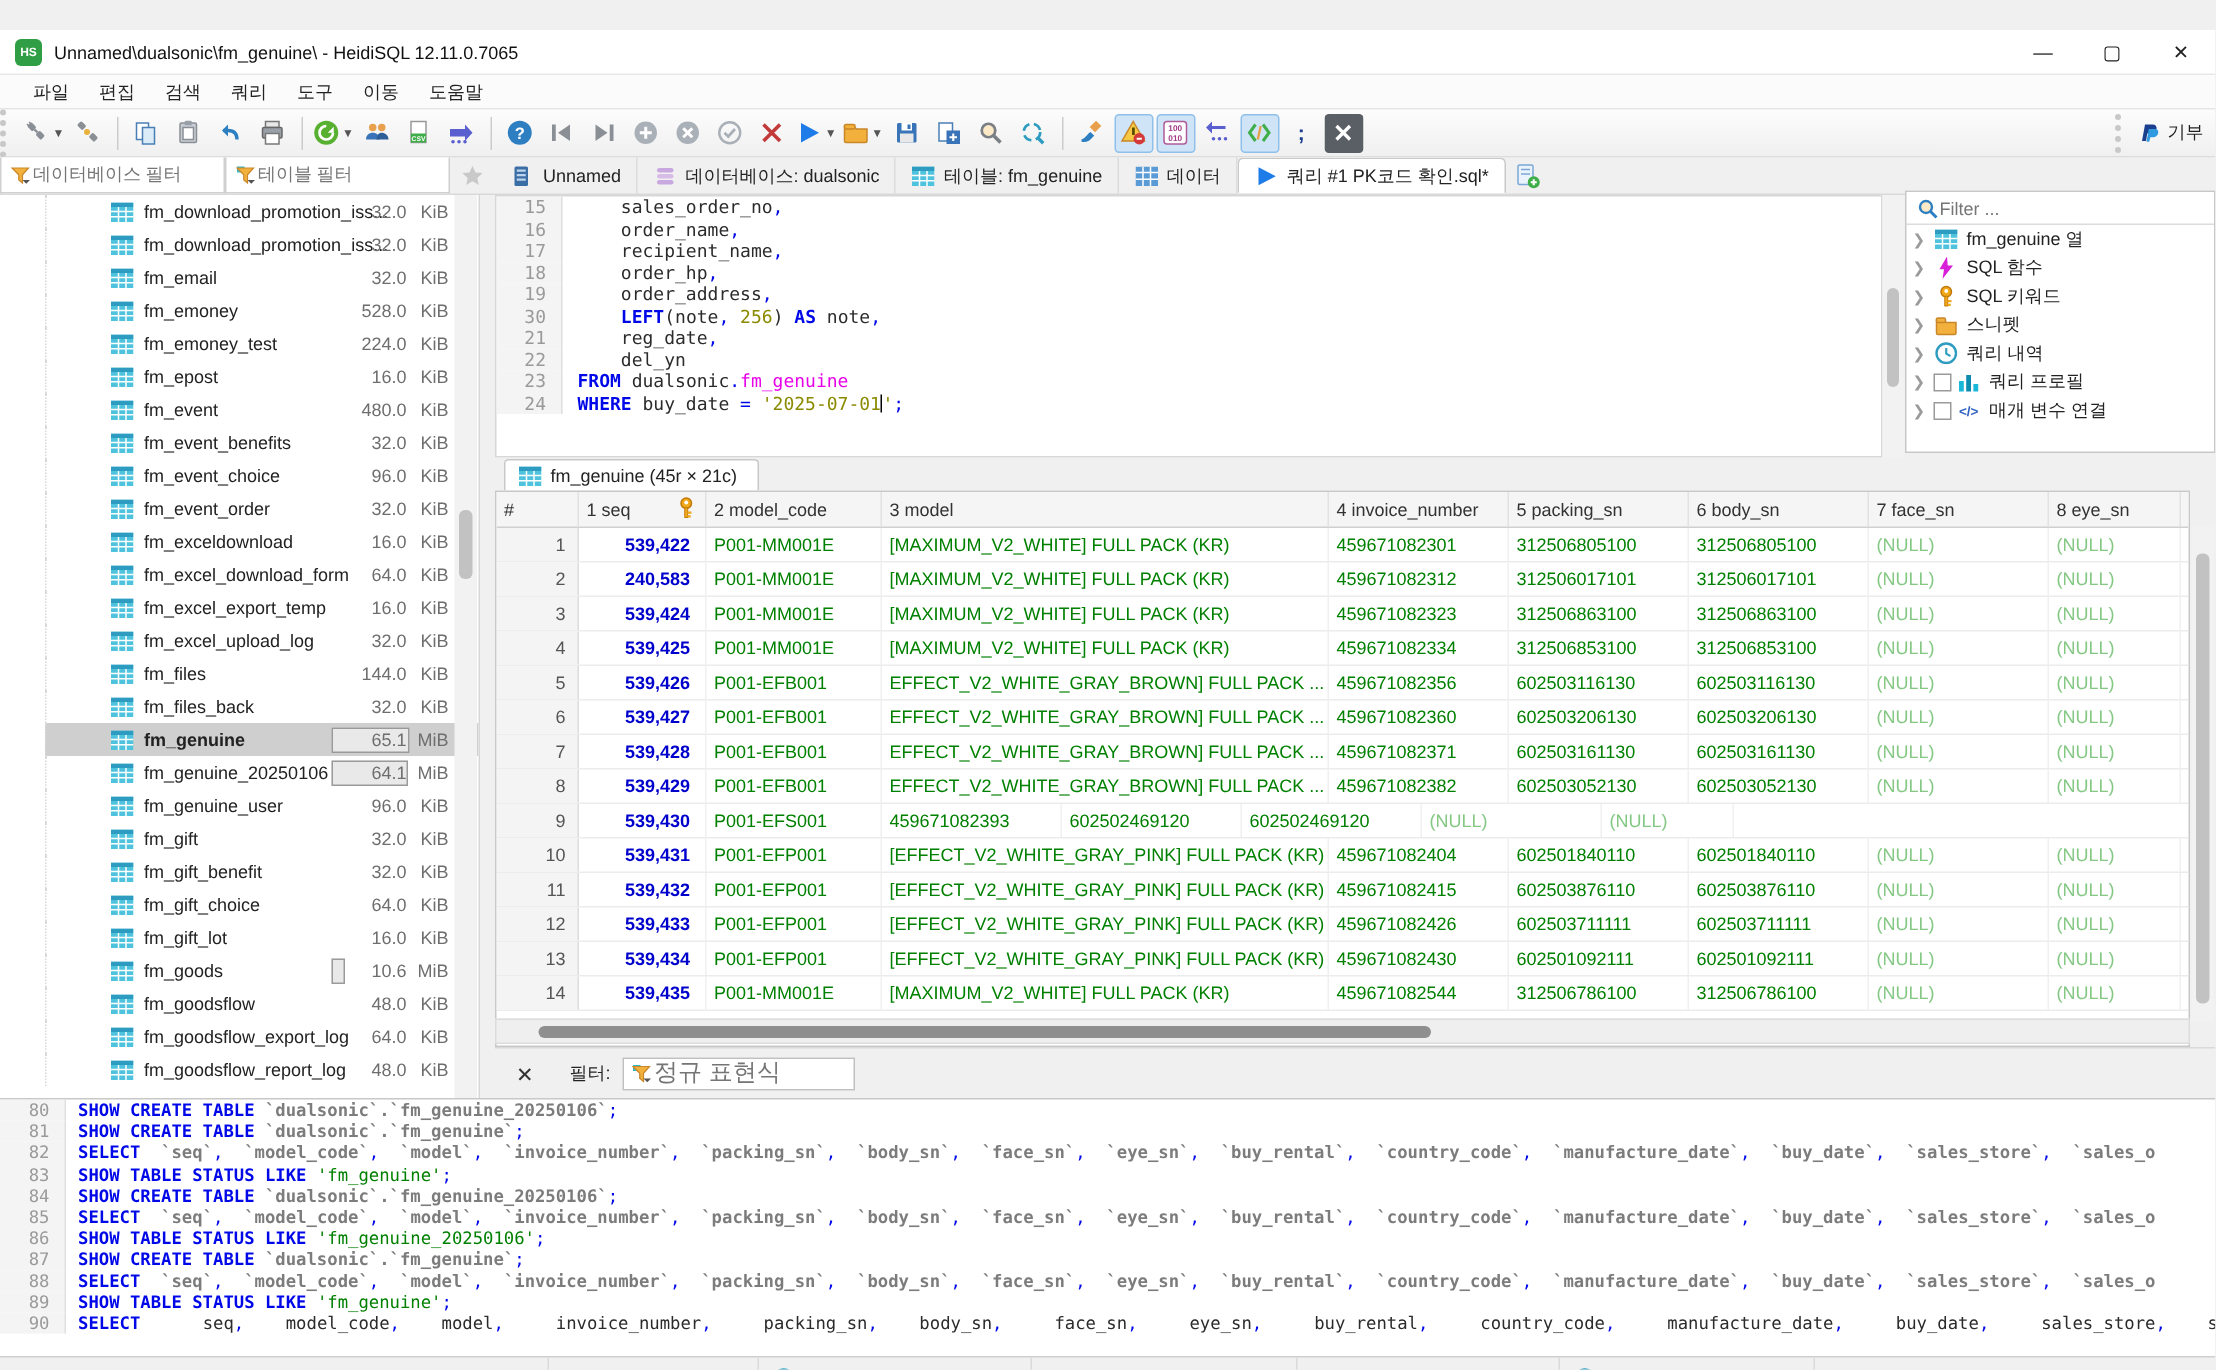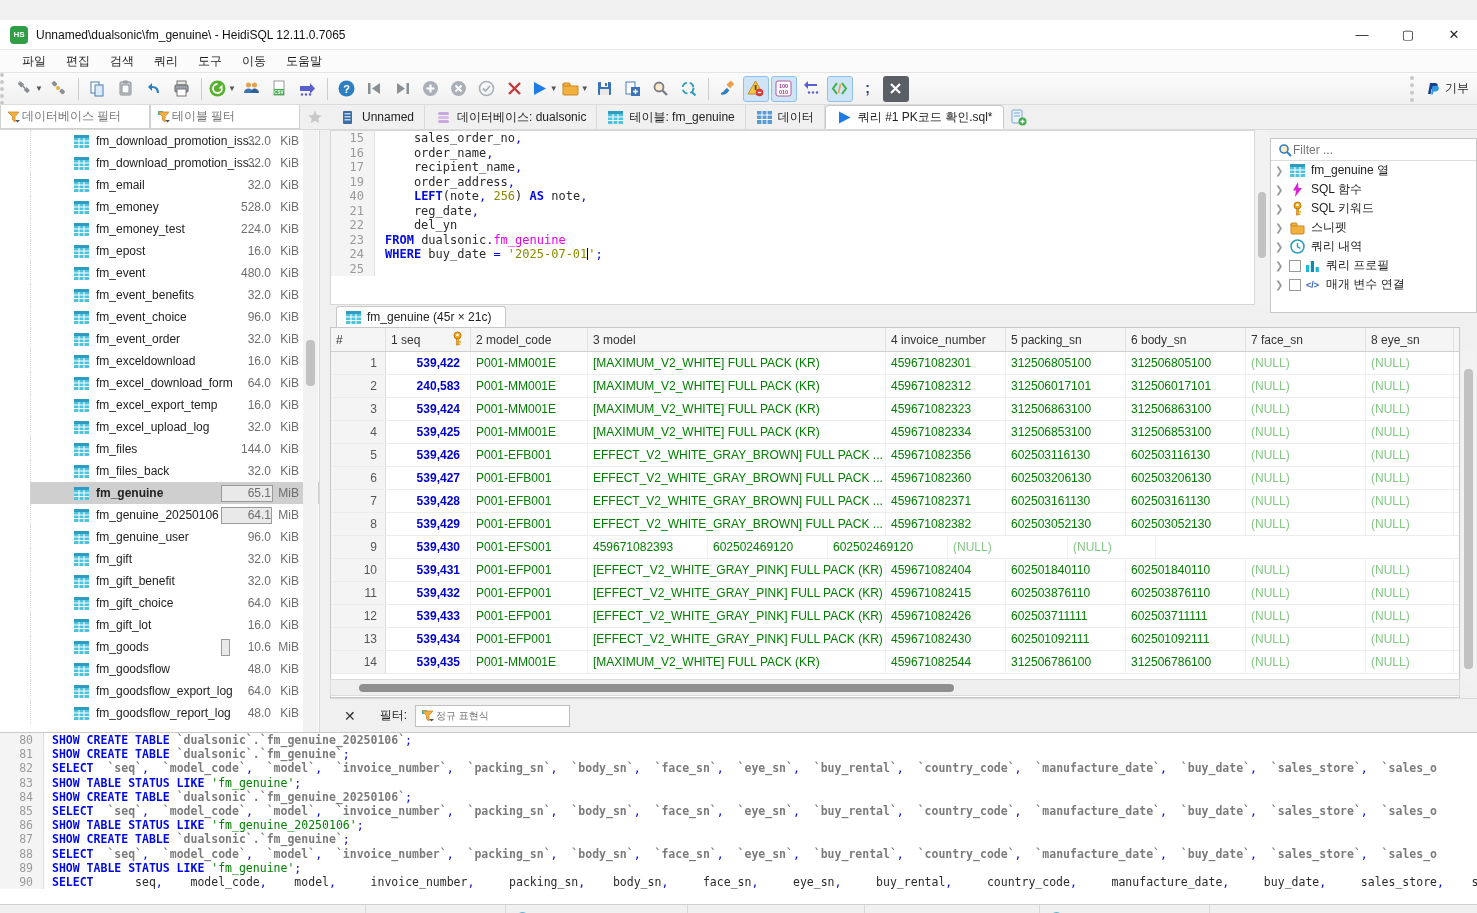--- a/index.html
+++ b/index.html
@@ -65,21 +65,21 @@
   .id { color:#2b2b2b; }
   .pu { color:#0008e8; }
   .nu { color:#8a8a00; }
   .st { color:#008000; }
   .tb { color:#e800e8; }
   .bt { color:#7c7c7c;font-weight:bold; }
   .cm { color:#3c3c3c; font-style:italic; }
   .cr { display:inline-block; width:1px; height:12px; background:#000; vertical-align:-2px; }
 
   
-  #acpanel { position:absolute; left:1270px; top:118px; width:207px; height:175px; background:#ffffff; border:1px solid #c8c8c8; }
+  #acpanel { position:absolute; left:1270px; top:107px; width:207px; height:175px; background:#ffffff; border:1px solid #c8c8c8; }
   #ac-filter { height:22px; border-bottom:1px solid #dcdcdc; display:flex; align-items:center; padding-left:5px; }
   #ac-filter input { border:none; outline:none; width:160px; color:#8a8a8a; font-size:12px; font-family:"Liberation Sans",sans-serif; }
   .ac-item { height:19px; display:flex; align-items:center; padding-left:4px; color:#222; white-space:nowrap; }
   .ac-chev { color:#9a9a9a; width:14px; font-size:10px; }
   .ac-item .ic { margin-right:5px; }
   .ac-cb { width:12px; height:12px; border:1px solid #9a9a9a; background:#fff; margin-right:3px; flex:none; }
 
   
   #grid-tab { position:absolute; left:336px; top:286px; height:21px; display:flex; align-items:center; padding:0 14px 0 8px; background:#fff; border:1px solid #c8c8c8; border-bottom:none; transform:skewX(0deg); border-radius:3px 3px 0 0; }
   #grid-tab .ic { margin-right:5px; }
@@ -96,21 +96,21 @@
   #grid-vscroll { position:absolute; left:1461px; top:331px; width:15px; height:330px; background:#f2f2f2; }
   #grid-vthumb { position:absolute; left:3px; top:18px; width:9px; height:300px; background:#c2c2c2; border-radius:4px; }
   #grid-hscroll { position:absolute; left:330px; top:659px; width:1130px; height:17px; background:#efefef; border:1px solid #dcdcdc; }
   #grid-hthumb { position:absolute; left:28px; top:4px; width:595px; height:8px; background:#8f8f8f; border-radius:4px; }
 
   
   #rfilter { position:absolute; left:330px; top:678px; width:1147px; height:34px; background:#f0f0f0; border-top:1px solid #d9d9d9; display:flex; align-items:center; }
   #rfilter-close { margin-left:14px; color:#333; font-size:14px; }
   #rfilter-label { margin-left:24px; color:#222; }
   #rfilter-box { margin-left:8px; width:155px; height:22px; background:#fff; border:1px solid #c0c0c0; display:flex; align-items:center; padding-left:3px; }
-  #rfilter-box input { border:none; outline:none; width:120px; color:#8a8a8a; font-size:10px; font-family:"Liberation Sans",sans-serif; }
+  #rfilter-box input { border:none; outline:none; width:120px; color:#8a8a8a; font-size:16px; font-family:"Liberation Sans",sans-serif; }
 
   
   #log { position:absolute; left:0; top:712px; width:1477px; height:172px; background:#ffffff; border-top:1px solid #c8c8c8; font-family:"DejaVu Sans Mono", monospace; font-size:11.5px; overflow:hidden; }
   .log-line { display:flex; height:14.2px; line-height:14.2px; white-space:pre; }
   .log-gut { width:44px; background:#f4f4f4; border-right:1px solid #e0e0e0; color:#9a9a9a; text-align:right; padding-right:10px; flex:none; }
   .log-code { padding-left:8px; flex:1; }
   .log-line.hl .log-code { background:#f8c8a0; }
 
   
   #statusbar { position:absolute; left:0; top:884px; width:1477px; height:29px; background:#f0f0f0; border-top:1px solid #cfcfcf; display:flex; align-items:center; }
@@ -896,27 +896,27 @@
       </div>
     <div id="side-scroll">
         <div id="side-thumb"></div>
       </div>
   </div>
 
   <div id="editor">
       <div class="ed-line"><span class="ed-gut">15</span><span class="ed-code"><span class="id">    sales_order_no</span><span class="pu">,</span></span></div>
       <div class="ed-line"><span class="ed-gut">16</span><span class="ed-code"><span class="id">    order_name</span><span class="pu">,</span></span></div>
       <div class="ed-line"><span class="ed-gut">17</span><span class="ed-code"><span class="id">    recipient_name</span><span class="pu">,</span></span></div>
+      <div class="ed-line"><span class="ed-gut">18</span><span class="ed-code"><span class="id">    order_hp</span><span class="pu">,</span></span></div>
       <div class="ed-line"><span class="ed-gut">19</span><span class="ed-code"><span class="id">    order_address</span><span class="pu">,</span></span></div>
-      <div class="ed-line"><span class="ed-gut">40</span><span class="ed-code"><span class="id">    </span><span class="kw">LEFT</span><span class="id">(</span><span class="id">note</span><span class="pu">,</span><span class="nu"> 256</span><span class="id">)</span><span class="kw"> AS</span><span class="id"> note</span><span class="pu">,</span></span></div>
+      <div class="ed-line"><span class="ed-gut">30</span><span class="ed-code"><span class="id">    </span><span class="kw">LEFT</span><span class="id">(</span><span class="id">note</span><span class="pu">,</span><span class="nu"> 256</span><span class="id">)</span><span class="kw"> AS</span><span class="id"> note</span><span class="pu">,</span></span></div>
       <div class="ed-line"><span class="ed-gut">21</span><span class="ed-code"><span class="id">    reg_date</span><span class="pu">,</span></span></div>
       <div class="ed-line"><span class="ed-gut">22</span><span class="ed-code"><span class="id">    del_yn</span></span></div>
       <div class="ed-line"><span class="ed-gut">23</span><span class="ed-code"><span class="kw">FROM</span><span class="id"> dualsonic</span><span class="pu">.</span><span class="tb">fm_genuine</span></span></div>
       <div class="ed-line"><span class="ed-gut">24</span><span class="ed-code"><span class="kw">WHERE</span><span class="id"> buy_date </span><span class="pu">=</span><span class="nu"> '2025-07-01</span><span class="cr"></span><span class="nu">'</span><span class="pu">;</span></span></div>
-      <div class="ed-line"><span class="ed-gut">25</span><span class="ed-code"></span></div>
     </div>
   <div id="ed-scroll">
       <div id="ed-thumb"></div>
     </div>
 
   <div id="acpanel">
     <div id="ac-filter">
       <span class="ic">
         <svg width="14" height="14" viewBox="0 0 14 14">
             <circle cx="6" cy="6" r="4" fill="#fbe9c8" stroke="#2e7fc2" stroke-width="1.6"></circle>

